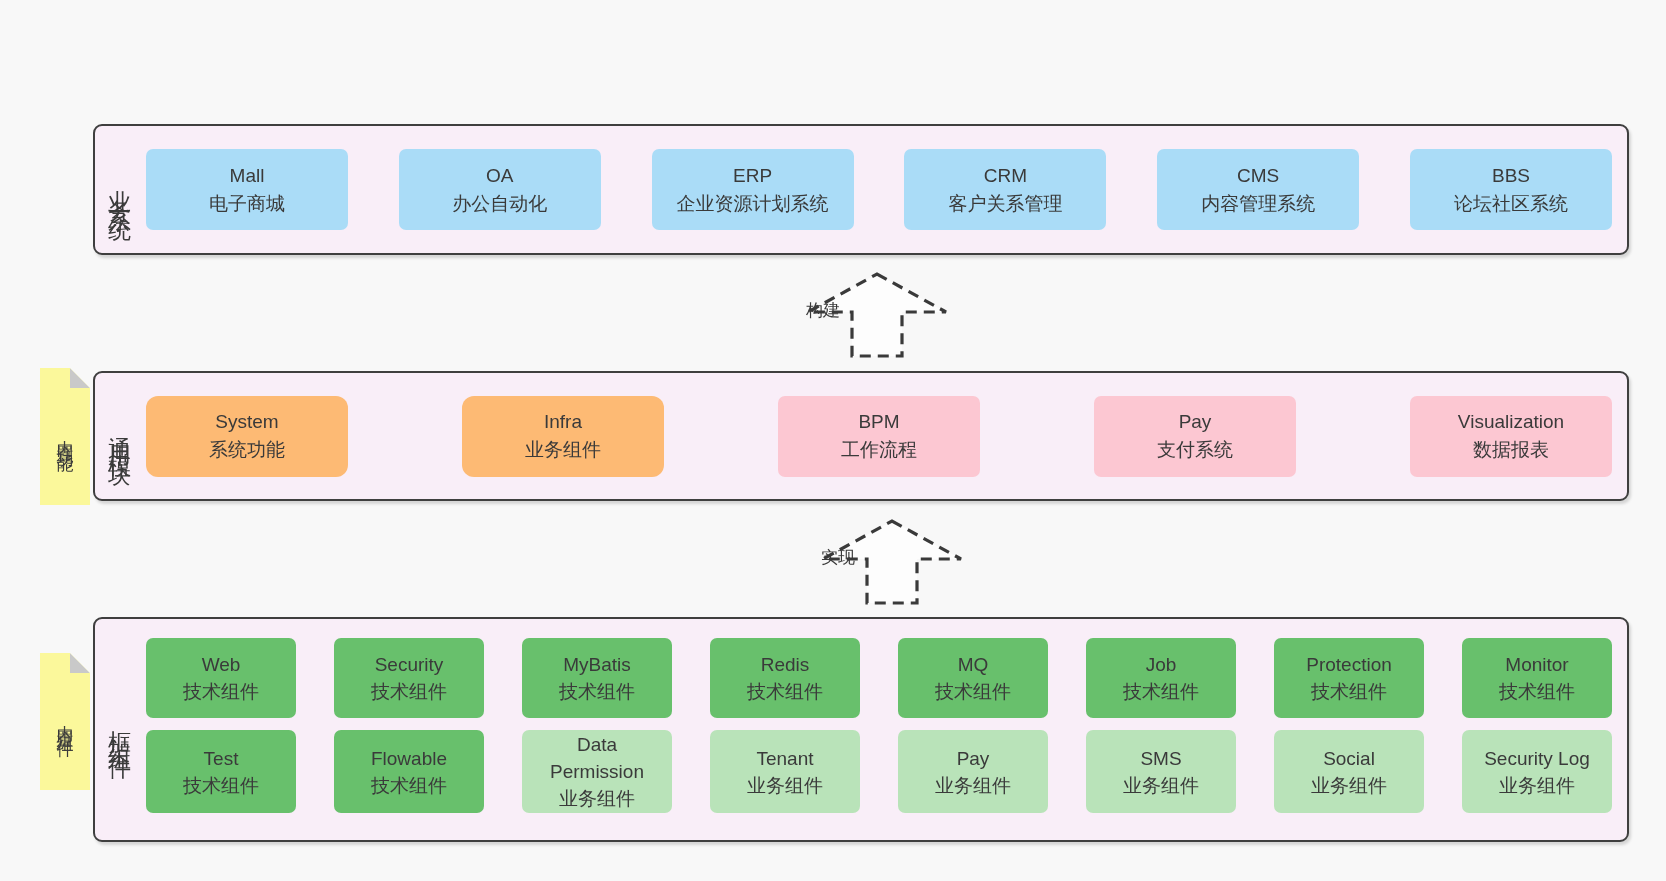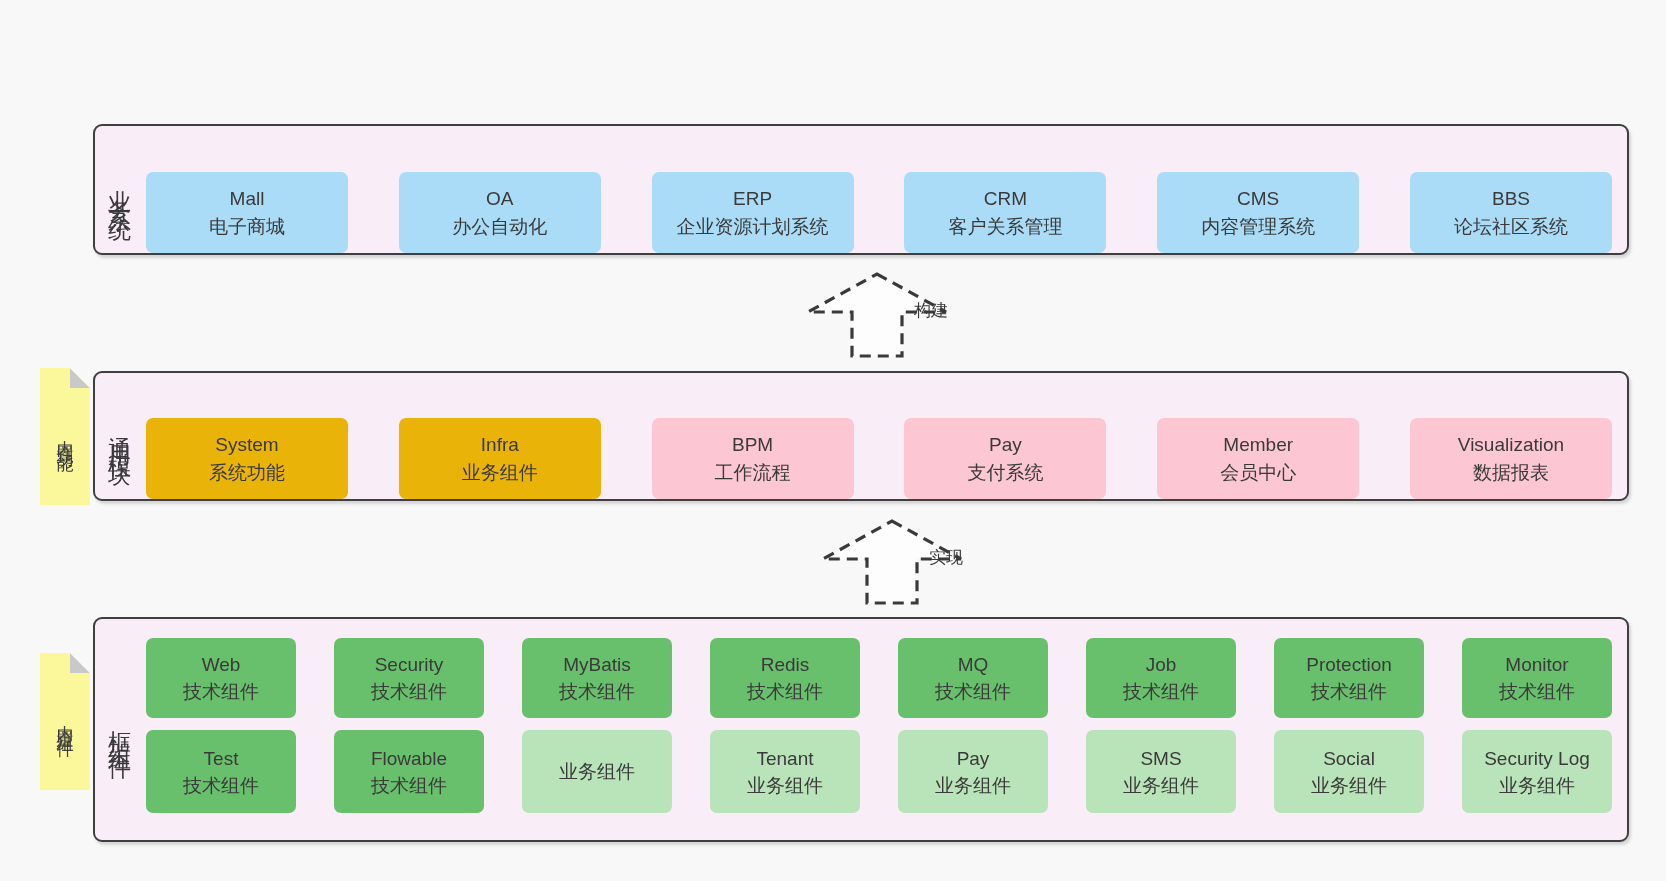--- a/index.html
+++ b/index.html
@@ -24,40 +24,40 @@
   .layer-label {
     position:absolute; left:13px; top:50%; transform:translateY(-50%);
     writing-mode:vertical-rl; text-orientation:upright;
     font-size:23px; letter-spacing:9px; line-height:1; color:#3a3a3a;
     white-space:nowrap;
   }
 
   
   .boxes {
     position:absolute; left:51px; right:15px; top:0; bottom:0;
-    display:flex; align-items:flex-end; justify-content:space-between;
+    display:flex; align-items:center; justify-content:space-between;
   }
   
   .rows {
     position:absolute; left:51px; right:15px; top:19px;
     display:flex; flex-direction:column; gap:12px;
   }
   .row { display:flex; justify-content:space-between; }
 
   .box {
     border-radius:7px; box-sizing:border-box; padding:2px 6px;
     display:flex; flex-direction:column; align-items:center; justify-content:center;
     text-align:center; font-size:19px; line-height:28px; color:#3a3a3a;
   }
   .w6 { width:202px; height:81px; }
   .w8 { width:150px; height:80px; line-height:27px; }
   .row2 .w8 { height:83px; }
 
   .blue       { background:#aadcf7; }
-  .red        { background:#eab308; }
+  .red        { background:#fdba74;border-radius:12px; }
   .pink       { background:#fcc7d2; }
   .green      { background:#68c06c; }
   .lightgreen { background:#b9e3b9; }
 
   
   .sticky {
     position:absolute; left:40px; width:50px; height:137px; z-index:0;
     background:#fbf89b;
     clip-path:polygon(0 0, calc(100% - 20px) 0, 100% 20px, 100% 100%, 0 100%);
     filter:drop-shadow(2px 3px 2px rgba(0,0,0,.22));
@@ -73,21 +73,21 @@
     writing-mode:vertical-rl; text-orientation:upright;
     font-size:17px; letter-spacing:5px; line-height:1; color:#3a3a3a;
   }
 
   
   .arrow { position:absolute; width:142px; height:86px; z-index:2; }
   #arrow-build     { left:806px; top:272px; }
   #arrow-implement { left:821px; top:519px; }
   .arrow svg { position:absolute; inset:0; }
   .arrow-label {
-    position:absolute; left:0; right:0; top:27px; text-align:right;
+    position:absolute; left:0; right:0; top:27px; text-align:left;
     font-size:17px; color:#3a3a3a;
   }
 </style>
 </head>
 <body>
 
 <div class="layer" id="layer-business">
   <div class="layer-label">业务系统</div>
   <div class="boxes">
     <div class="box w6 blue">
@@ -141,24 +141,20 @@
     </div>
     <div class="box w6 pink">
       <span>BPM</span>
       <span>工作流程</span>
     </div>
     <div class="box w6 pink">
       <span>Pay</span>
       <span>支付系统</span>
     </div>
     <div class="box w6 pink">
-      <span>Member</span>
-      <span>会员中心</span>
-    </div>
-    <div class="box w6 pink">
       <span>Visualization</span>
       <span>数据报表</span>
     </div>
   </div>
 </div>
 
 <div class="arrow" id="arrow-implement">
   <svg viewBox="0 0 142 86" width="142" height="86">
     <polygon points="71,2 140,40 96,40 96,84 46,84 46,40 2,40" fill="#fdfdfd" stroke="#3a3a3a" stroke-width="3.2" stroke-dasharray="11,7"></polygon>
   </svg>
@@ -209,20 +205,21 @@
     <div class="row row2">
       <div class="box w8 green">
         <span>Test</span>
         <span>技术组件</span>
       </div>
       <div class="box w8 green">
         <span>Flowable</span>
         <span>技术组件</span>
       </div>
       <div class="box w8 lightgreen">
+        <span>Data Permission</span>
         <span>业务组件</span>
       </div>
       <div class="box w8 lightgreen">
         <span>Tenant</span>
         <span>业务组件</span>
       </div>
       <div class="box w8 lightgreen">
         <span>Pay</span>
         <span>业务组件</span>
       </div>

